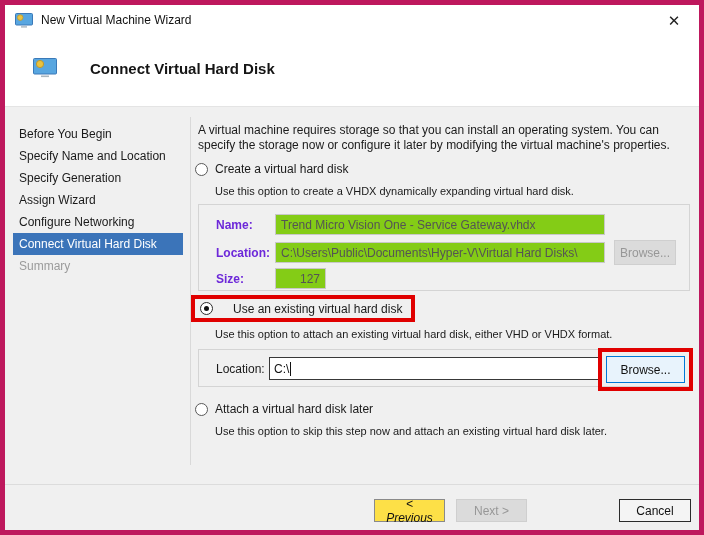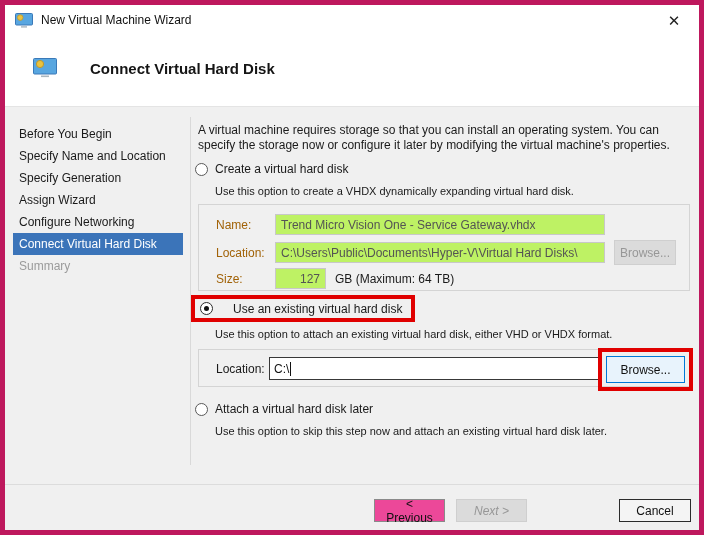--- a/index.html
+++ b/index.html
@@ -31,30 +31,30 @@
   
   .intro{position:absolute;left:193px;top:118px;width:488px;font-size:12px;line-height:15px;color:#1a1a1a;}
   .radio-row{position:absolute;display:flex;align-items:center;gap:7px;font-size:12px;color:#1a1a1a;white-space:nowrap;}
   .radio{width:13px;height:13px;border-radius:50%;border:1px solid #595959;background:#fff;flex:0 0 13px;position:relative;}
   .radio.checked{border-color:#2b2b2b;}
   .radio.checked::after{content:"";position:absolute;left:3px;top:3px;width:5px;height:5px;border-radius:50%;background:#111;}
   .opt-desc{position:absolute;left:210px;font-size:11px;color:#1a1a1a;white-space:nowrap;}
 
   .groupbox{position:absolute;left:193px;width:492px;border:1px solid #d4d4d4;background:#f0f0f0;}
   .grp-label{position:absolute;font-size:12px;}
-  .lbl-dis{color:#a16207;}
+  .lbl-dis{color:#6d28d9;font-weight:bold;}
   .lbl-en{color:#1a1a1a;}
-  .tb{position:absolute;height:21px;border:1px solid #c8c8c8;background:#bef264;font-size:12px;padding:0 5px;color:#545454;}
+  .tb{position:absolute;height:21px;border:1px solid #c8c8c8;background:#84cc16;font-size:12px;padding:0 5px;color:#545454;}
   .tb:disabled{opacity:1;}
   .tb-active{position:absolute;height:23px;border:1px solid #383838;background:#fff;font-size:12px;display:flex;align-items:center;padding:0 4px;color:#111;}
   .caret{width:1px;height:14px;background:#111;margin-left:1px;}
 
   .btn{font-size:12px;display:flex;align-items:center;justify-content:center;cursor:default;}
   .btn-disabled{background:#dbdbdb;border:1px solid #cfcfcf;color:#979797;}
-  .btn-normal{background:#ec4899;border:1px solid #8a8a8a;color:#111;}
+  .btn-normal{background:#fde047;border:1px solid #8a8a8a;color:#111;font-style:italic;}
   .btn-default{background:#f4f4f4;border:1px solid #2b2b2b;color:#111;}
   .btn-focus{background:#e8f3fc;border:1px solid #0078d7;color:#111;}
 
   .redbox{border:4px solid #e00000;}
   .redbox-radio{position:absolute;left:186px;top:290px;height:27px;display:inline-flex;align-items:center;gap:20px;padding:0 9px 0 5px;font-size:12px;color:#1a1a1a;white-space:nowrap;}
   .redbox-browse{position:absolute;left:593px;top:343px;width:95px;height:43px;display:flex;align-items:center;justify-content:center;}
   .redbox-browse .btn{width:79px;height:27px;}
 
   .footer-btn{position:absolute;top:392px;width:71px;height:23px;}
 </style>
@@ -97,21 +97,21 @@
       <div class="nav-item">Specify Generation</div>
       <div class="nav-item">Assign Wizard</div>
       <div class="nav-item">Configure Networking</div>
       <div class="nav-item selected">Connect Virtual Hard Disk</div>
       <div class="nav-item dim">Summary</div>
     </div>
 
     <div class="footer-divider"></div>
 
     <button class="btn btn-normal footer-btn" style="left:369px;">&lt; Previous</button>
-    <button class="btn btn-disabled footer-btn" style="left:451px;font-style:italic;">Next &gt;</button>
+    <button class="btn btn-disabled footer-btn" style="left:451px;">Next &gt;</button>
     <button class="btn btn-disabled footer-btn" style="left:532px;margin-top:44px;">Finish</button>
     <button class="btn btn-default footer-btn" style="left:614px;width:72px;">Cancel</button>
   </div>
 
   <div class="intro">A virtual machine requires storage so that you can install an operating system. You can specify the storage now or configure it later by modifying the virtual machine's properties.</div>
 
   <div class="radio-row" style="left:190px;top:157px;justify-content:flex-end;">
     <span class="radio"></span>
     <span>Create a virtual hard disk</span>
   </div>
@@ -120,21 +120,20 @@
   <div class="groupbox" style="top:199px;height:87px;">
     <span class="grp-label lbl-dis" style="left:17px;top:13px;">Name:</span>
     <input class="tb" style="left: 76px; top: 9px; width: 330px;" readonly="" value="Trend Micro Vision One - Service Gateway.vhdx">
 
     <span class="grp-label lbl-dis" style="left:17px;top:41px;">Location:</span>
     <input class="tb" style="left: 76px; top: 37px; width: 330px;" readonly="" value="C:\Users\Public\Documents\Hyper-V\Virtual Hard Disks\">
     <button class="btn btn-disabled" style="position:absolute;left:415px;top:35px;width:62px;height:25px;">Browse...</button>
 
     <span class="grp-label lbl-dis" style="left:17px;top:67px;">Size:</span>
     <input class="tb" style="left: 76px; top: 63px; width: 51px; text-align: right;" readonly="" value="127">
-    <span class="grp-label lbl-en" style="left:136px;top:67px;">GB (Maximum: 64 TB)</span>
   </div>
 
   <div class="redbox redbox-radio">
     <span class="radio checked"></span>
     <span>Use an existing virtual hard disk</span>
   </div>
   <div class="opt-desc" style="top:323px;">Use this option to attach an existing virtual hard disk, either VHD or VHDX format.</div>
 
   <div class="groupbox" style="top:344px;height:38px;">
     <span class="grp-label lbl-en" style="left:17px;top:12px;">Location:</span>

